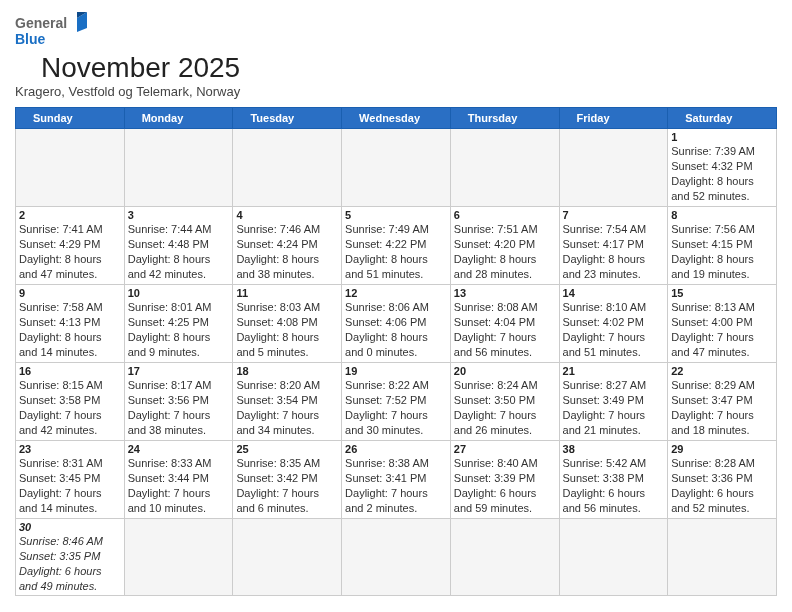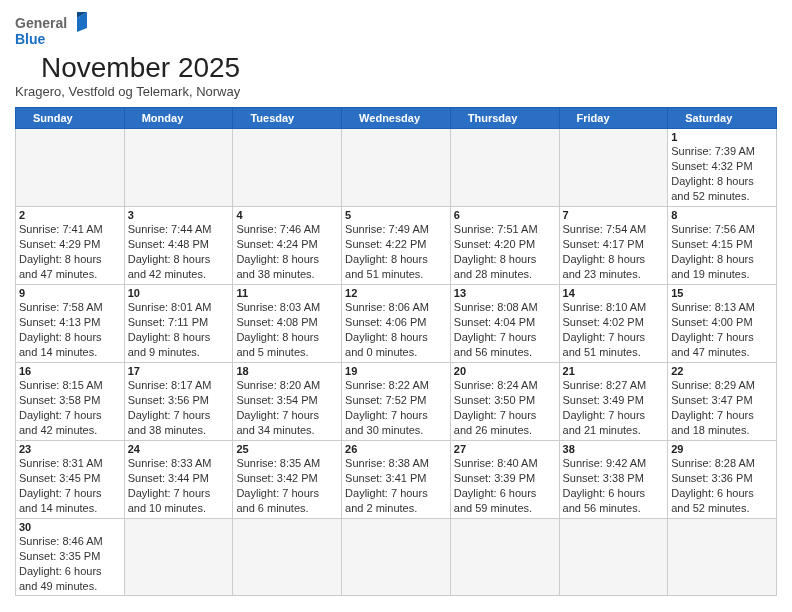--- a/index.html
+++ b/index.html
@@ -71,20 +71,21 @@
       display: block;
       margin-bottom: 1px;
     }
     .day-info {
       font-size: 11px;
       line-height: 1.35;
       color: #333;
     }
     .last-row td {
       height: 60px;
+      font-style: italic;
     }
   </style>
 </head>
 <body>
 
 <div class="container">
   <div class="header">
     <div class="logo">
       <svg width="80" height="42" viewBox="0 0 80 42">
         <text x="0" y="18" font-family="Arial" font-size="14" font-weight="bold" fill="#666">General</text>
@@ -195,21 +196,21 @@
           <div class="day-info">
             <span>Sunrise: 7:58 AM</span><br>
             <span>Sunset: 4:13 PM</span><br>
             <span>Daylight: 8 hours and 14 minutes.</span>
           </div>
         </td>
         <td>
           <span class="day-number">10</span>
           <div class="day-info">
             <span>Sunrise: 8:01 AM</span><br>
-            <span>Sunset: 7:11 PM</span><br>
+            <span>Sunset: 4:25 PM</span><br>
             <span>Daylight: 8 hours and 9 minutes.</span>
           </div>
         </td>
         <td>
           <span class="day-number">11</span>
           <div class="day-info">
             <span>Sunrise: 8:03 AM</span><br>
             <span>Sunset: 4:08 PM</span><br>
             <span>Daylight: 8 hours and 5 minutes.</span>
           </div>
@@ -344,21 +345,21 @@
           <span class="day-number">27</span>
           <div class="day-info">
             <span>Sunrise: 8:40 AM</span><br>
             <span>Sunset: 3:39 PM</span><br>
             <span>Daylight: 6 hours and 59 minutes.</span>
           </div>
         </td>
         <td>
           <span class="day-number">38</span>
           <div class="day-info">
-            <span>Sunrise: 9:42 AM</span><br>
+            <span>Sunrise: 5:42 AM</span><br>
             <span>Sunset: 3:38 PM</span><br>
             <span>Daylight: 6 hours and 56 minutes.</span>
           </div>
         </td>
         <td>
           <span class="day-number">29</span>
           <div class="day-info">
             <span>Sunrise: 8:28 AM</span><br>
             <span>Sunset: 3:36 PM</span><br>
             <span>Daylight: 6 hours and 52 minutes.</span>

